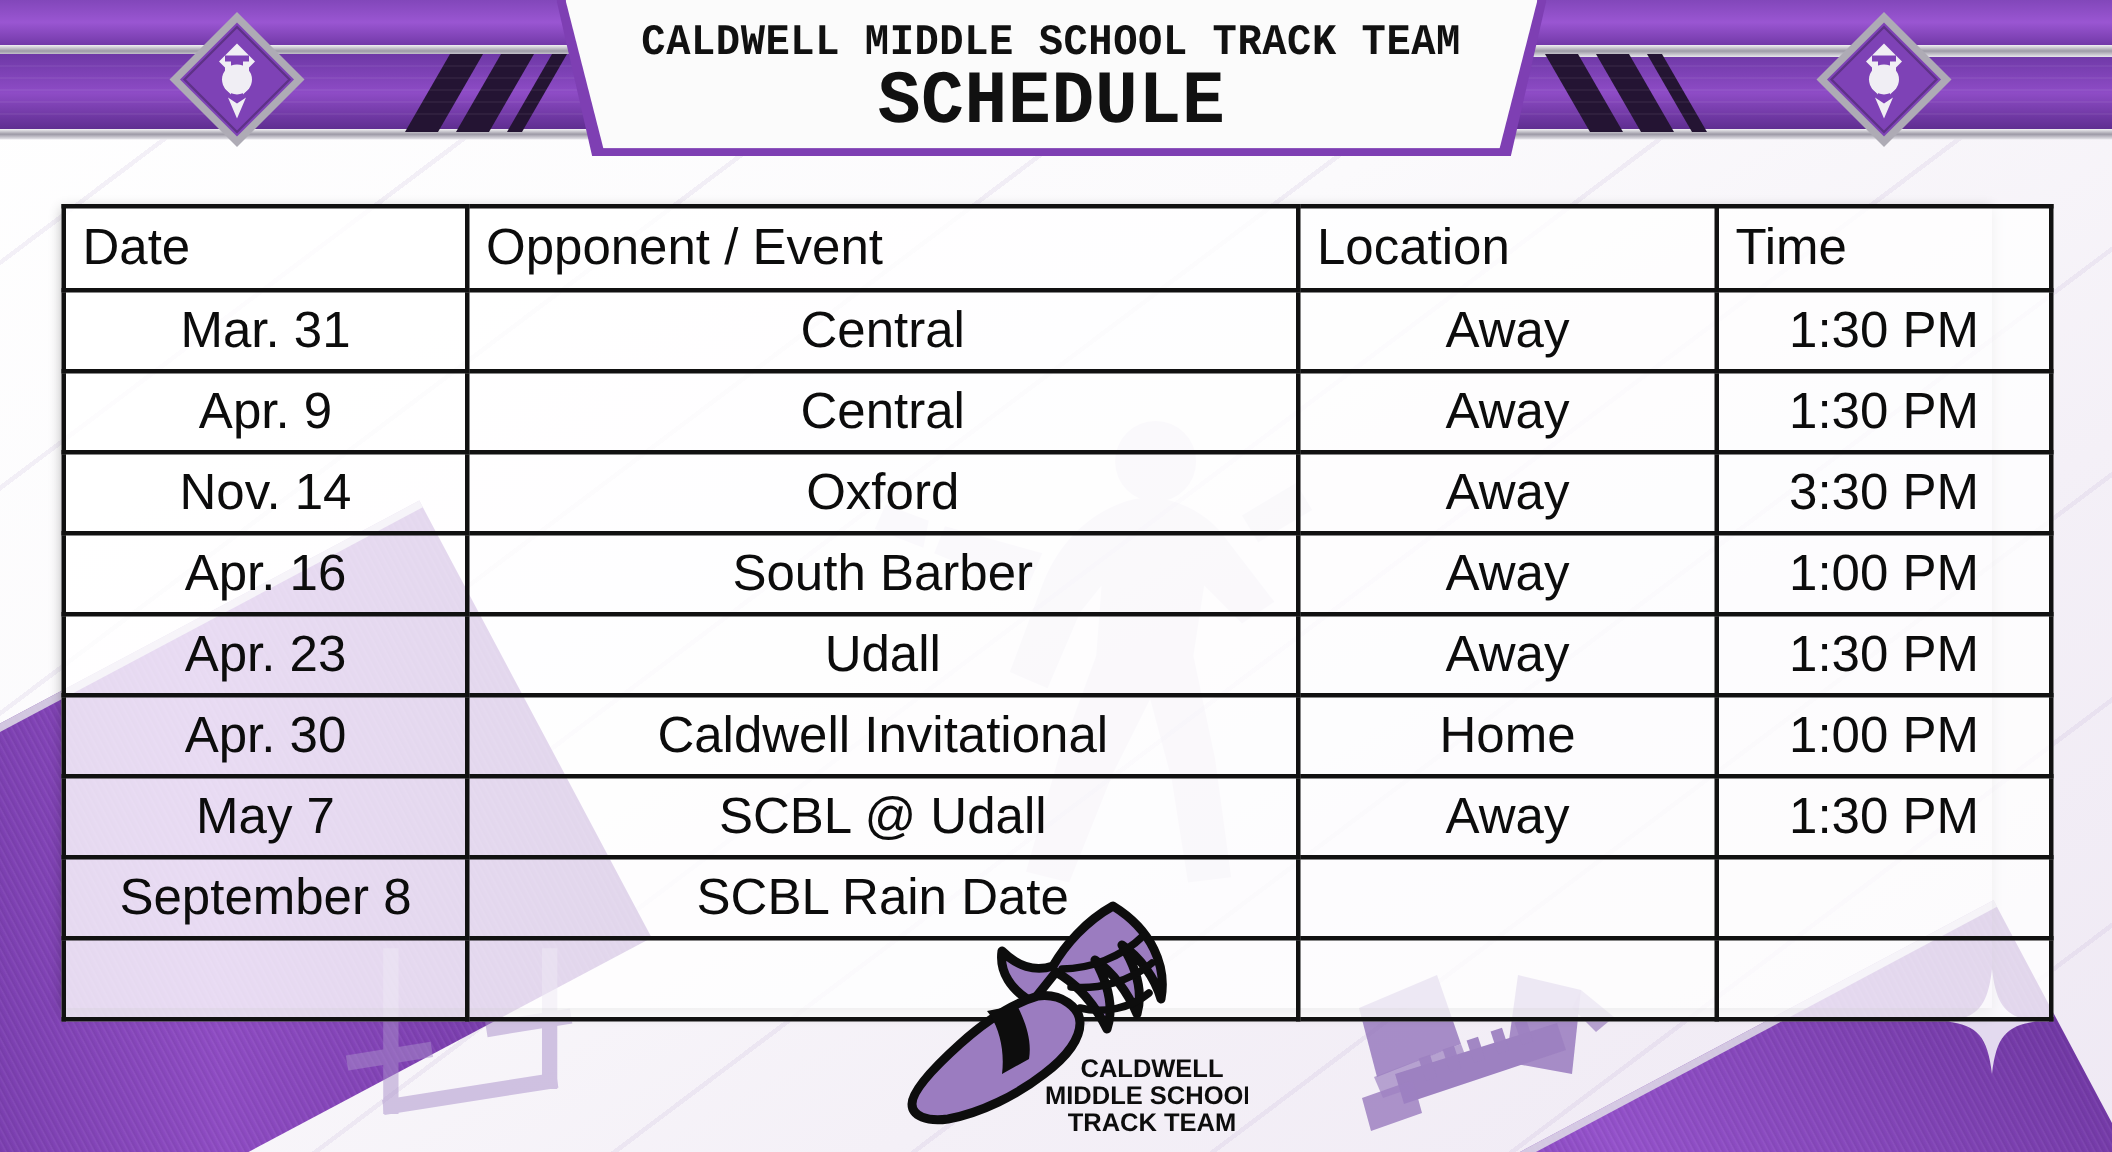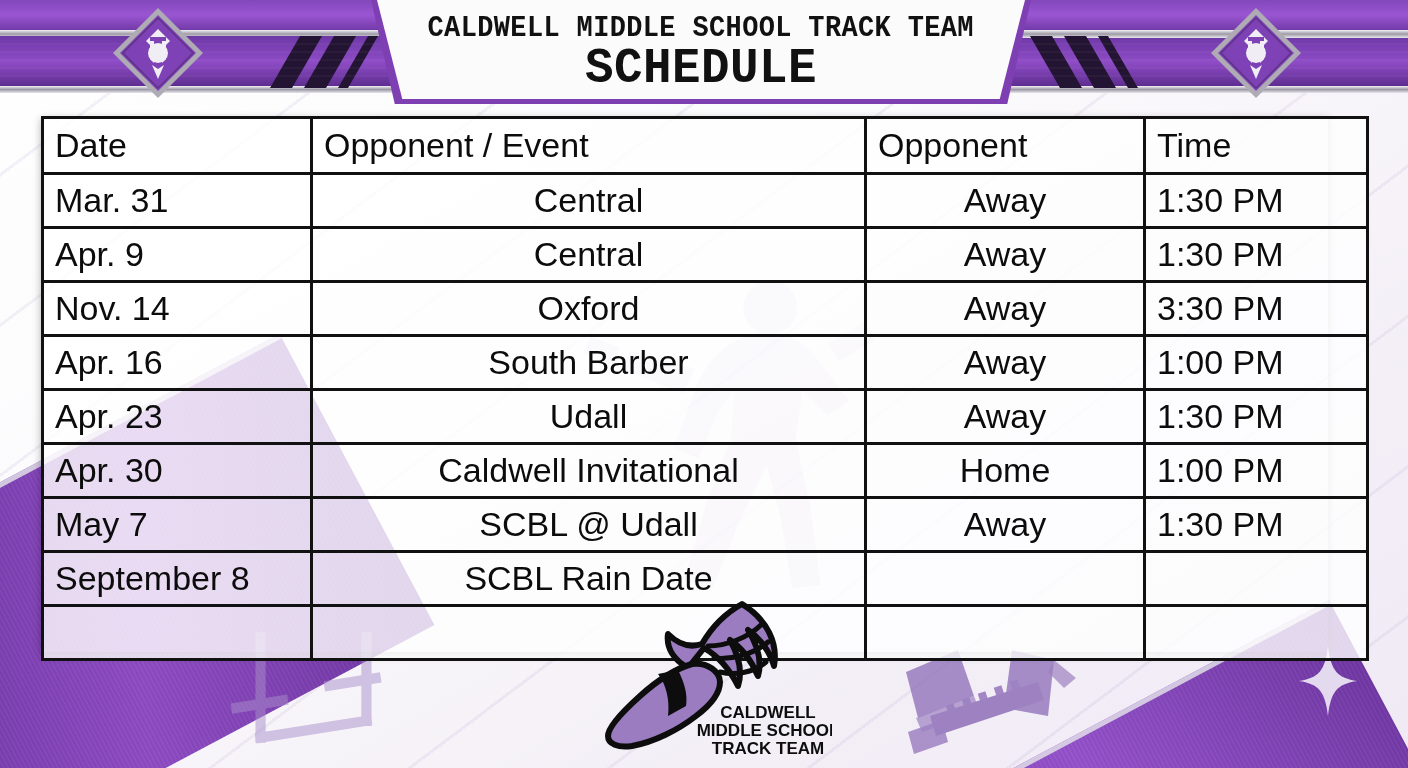--- a/index.html
+++ b/index.html
@@ -139,21 +139,21 @@
   }
 
   
   .emblem { position:absolute; width:92px; height:92px; z-index:7; }
   .emblem.left  { left:112px; top:7px; }
   .emblem.right { left:1210px; top:7px; }
 
   
   .sched-wrap {
     position:absolute;
-    left:41px; top:116px;
+    left:41px; top:136px;
     width:1287px; height:536px;
     z-index:5;
     box-shadow:0 3px 8px rgba(0,0,0,0.30);
   }
   table.sched {
     width:100%; height:100%;
     border-collapse:collapse;
     background:rgba(255,255,255,0.80);
     table-layout:fixed;
   }
@@ -168,21 +168,21 @@
     overflow:hidden;
     white-space:nowrap;
   }
   table.sched th { text-align:left; height:56px; }
 
   col.c-date { width:269px; }
   col.c-opp  { width:554px; }
   col.c-loc  { width:279px; }
   col.c-time { width:223px; }
 
-  td.date, td.time { text-align:left; }
+  td.date, td.time { text-align:center; }
   td.opp,  td.loc  { text-align:center; }
 
   tr.blank td { height:54px; }
 </style>
 </head>
 <body>
 
 <div id="stage">
 
   <div class="bg-layer">
@@ -332,21 +332,21 @@
       <colgroup>
         <col class="c-date">
           <col class="c-opp">
           <col class="c-loc">
           <col class="c-time">
       </colgroup>
       <thead>
         <tr>
           <th>Date</th>
           <th>Opponent / Event</th>
-          <th>Opponent</th>
+          <th>Location</th>
           <th>Time</th>
         </tr>
       </thead>
       <tbody>
         <tr>
           <td class="date">Mar. 31</td>
           <td class="opp">Central</td>
           <td class="loc">Away</td>
           <td class="time">1:30 PM</td>
         </tr>

